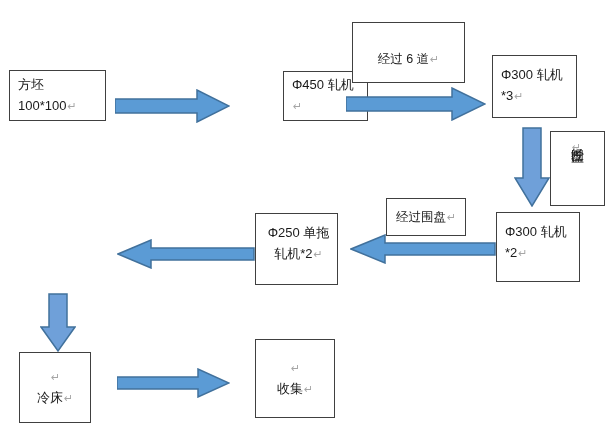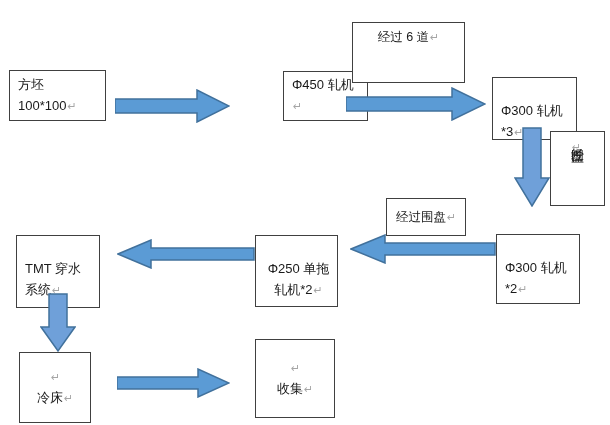--- a/index.html
+++ b/index.html
@@ -16,21 +16,21 @@
     position: absolute;
     box-sizing: border-box;
     border: 1.5px solid var(--box-border, #404040);
     background: #ffffff;
     font-size: 13px;
     line-height: 1.6;
   }
   .v-center { display: flex; flex-direction: column; justify-content: center; }
   .h-center { text-align: center; }
   .pad-left { padding-left: 8px; padding-right: 4px; }
-  .pad-top { padding-top: 23px; margin-top: 22px; }
+  .pad-top { padding-top: 9px; }
   .pmark { color: var(--mark-color, #a6a6a6); font-size: 11px; padding-left: 1px; }
   .vertical-text {
     writing-mode: vertical-rl;
     text-orientation: upright;
     margin: 0 auto;
     letter-spacing: 1px;
     font-size: 13px;
     line-height: 1;
     padding-top: 6px;
   }
@@ -50,21 +50,21 @@
 <div class="stage" style="--arrow-fill: #5B9BD5; --arrow-fill-light: #6FA0D9; --arrow-stroke: #41719C; --box-border: #404040; --mark-color: #a6a6a6;">
 
   <div class="box v-center pad-left" style="left:9px; top:70px; width:97px; height:51px;justify-content:center;">
     <div><span>方坯 100*100</span><span class="pmark">↵</span></div>
   </div>
 
   <div class="box v-center pad-left" style="left:247px; top:71px; width:85px; height:50px;margin-left:36px;">
     <div><span>Φ450 轧机</span><span class="pmark">↵</span></div>
   </div>
 
-  <div class="box h-center" style="left:352px; top:22px; width:113px; height:61px; padding-top:2px; font-size:12.5px; line-height:1.95;">
+  <div class="box h-center" style="left:352px; top:22px; width:113px; height:61px; padding-top:24px; font-size:12.5px; line-height:1.95;">
     <div><span>经过 6 道</span><span class="pmark">↵</span></div>
   </div>
 
   <div class="box pad-left pad-top" style="left:492px; top:55px; width:85px; height:63px;">
     <div><span>Φ300 轧机</span></div>
     <div><span>*3</span><span class="pmark">↵</span></div>
   </div>
 
   <div class="box" style="left:550px; top:131px; width:55px; height:75px; display:flex;">
     <div class="vertical-text"><span>经围盘</span><span class="pmark">↵</span></div>
@@ -77,24 +77,20 @@
 
   <div class="box v-center h-center" style="left:386px; top:190px; width:80px; height:38px; font-size:12.5px;margin-top:8px;">
     <div><span>经过围盘</span><span class="pmark">↵</span></div>
   </div>
 
   <div class="box pad-left pad-top" style="left:255px; top:213px; width:83px; height:72px;text-align:center;">
     <div><span>Φ250 单拖</span></div>
     <div><span>轧机*2</span><span class="pmark">↵</span></div>
   </div>
 
-  <div class="box pad-left pad-top" style="left:16px; top:213px; width:84px; height:73px;">
-    <div><span>TMT 穿水</span></div>
-    <div><span>系统</span><span class="pmark">↵</span></div>
-  </div>
 
   <div class="box v-center h-center" style="left:19px; top:352px; width:72px; height:71px;">
     <div><span class="pmark">↵</span></div>
     <div><span>冷床</span><span class="pmark">↵</span></div>
   </div>
 
   <div class="box v-center h-center" style="left:255px; top:339px; width:80px; height:79px;">
     <div><span class="pmark">↵</span></div>
     <div><span>收集</span><span class="pmark">↵</span></div>
   </div>

